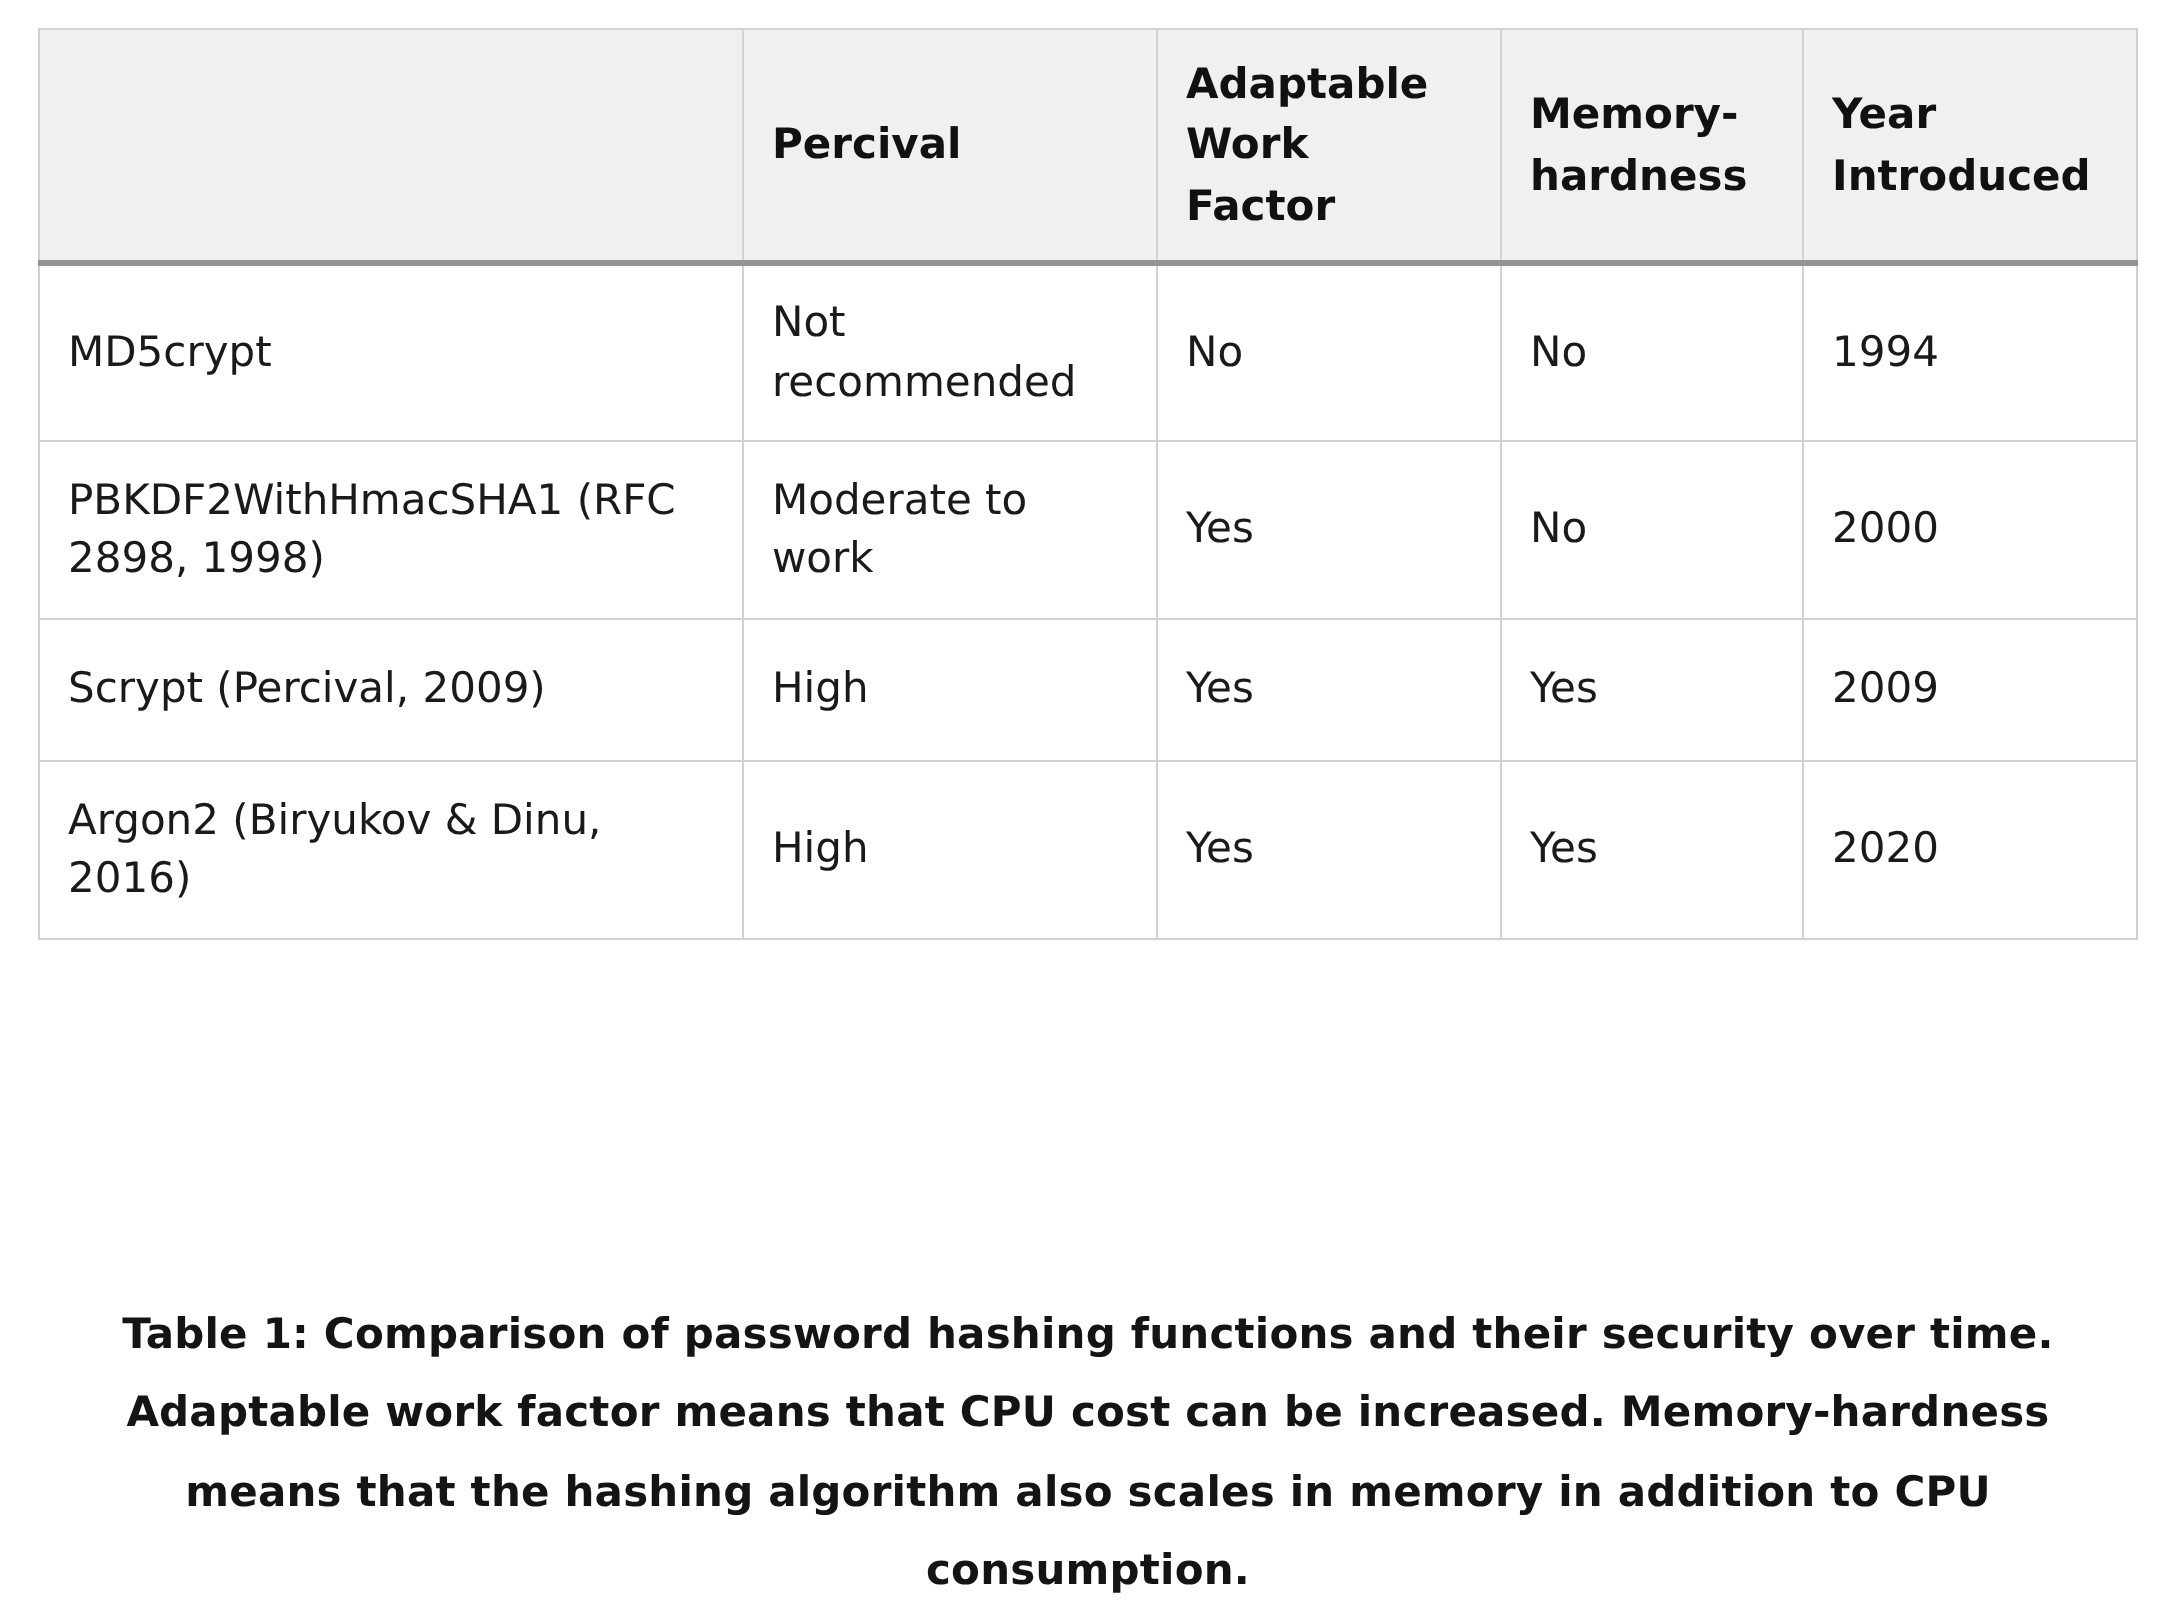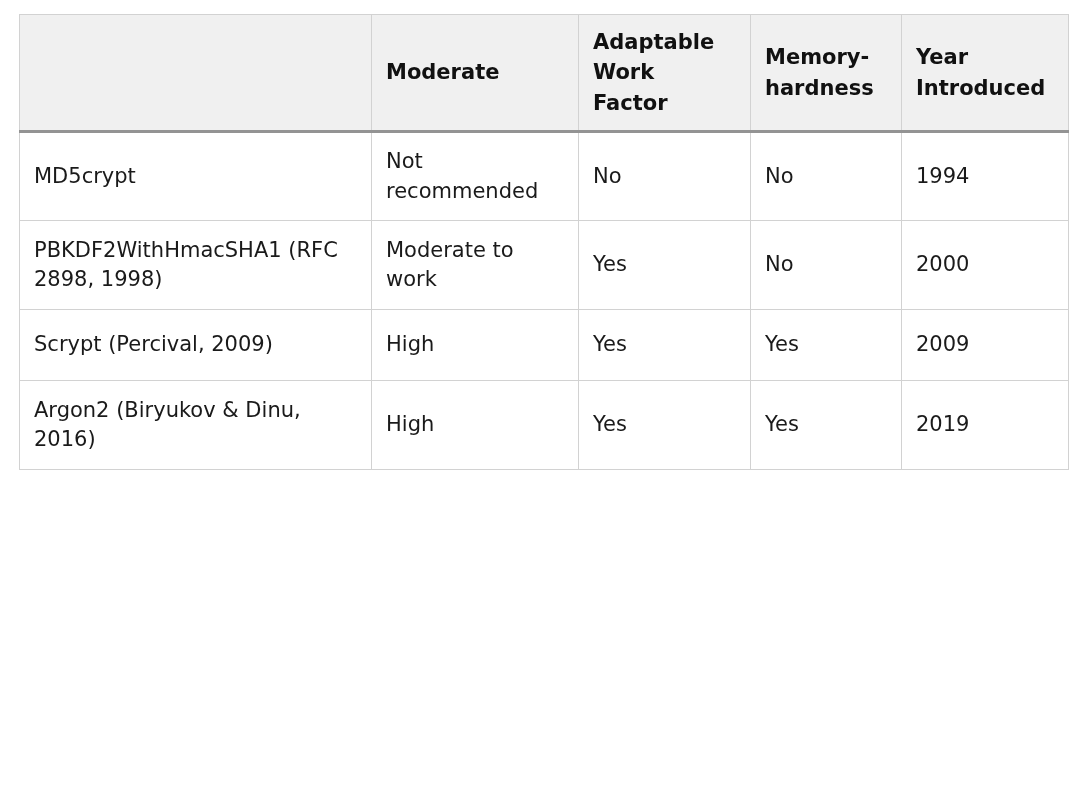--- a/index.html
+++ b/index.html
@@ -103,21 +103,21 @@
       <colgroup>
         <col class="c0">
           <col class="c1">
           <col class="c2">
           <col class="c3">
           <col class="c4">
       </colgroup>
       <thead>
         <tr>
           <th class="blank-head"></th>
-          <th>Moderate</th>
+          <th>Percival</th>
           <th>Adaptable Work Factor</th>
           <th>Memory-hardness</th>
           <th>Year Introduced</th>
         </tr>
       </thead>
       <tbody>
         <tr class="r-tall">
           <td>MD5crypt</td>
           <td>Not recommended</td>
           <td>No</td>
@@ -136,20 +136,21 @@
           <td>High</td>
           <td>Yes</td>
           <td>Yes</td>
           <td>2009</td>
         </tr>
         <tr class="r-tall">
           <td>Argon2 (Biryukov &amp; Dinu, 2016)</td>
           <td>High</td>
           <td>Yes</td>
           <td>Yes</td>
-          <td>2019</td>
+          <td>2020</td>
         </tr>
       </tbody>
     </table>
   </div>
 
+  <div class="caption">Table 1: Comparison of password hashing functions and their security over time. Adaptable work factor means that CPU cost can be increased. Memory-hardness means that the hashing algorithm also scales in memory in addition to CPU consumption.</div>
 
 </div>
 
 </body></html>

